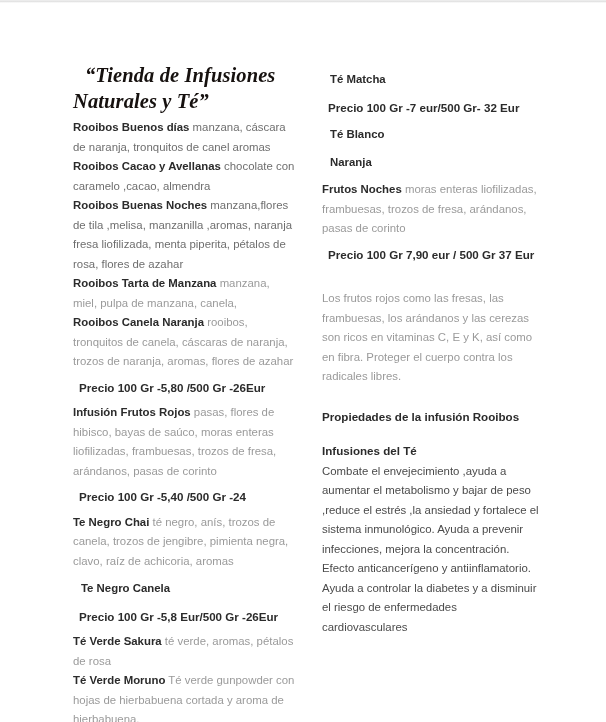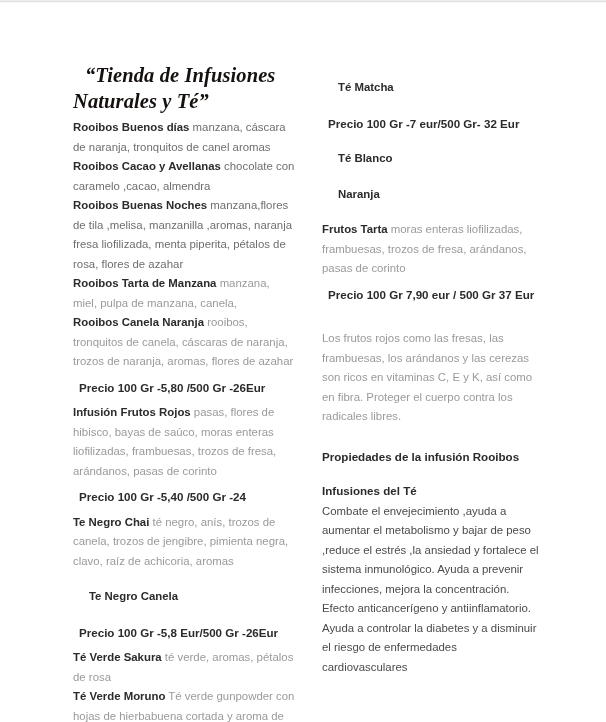--- a/index.html
+++ b/index.html
@@ -89,21 +89,21 @@
     color: #2b2b2b;
     font-size: 11.6px;
     line-height: 19.5px;
     margin: 6px;
   }
   .plain-bold {
     font-weight: bold;
     color: #2b2b2b;
     font-size: 11.4px;
     line-height: 19.5px;
-    margin: 16px;
+    margin: 8px;
   }
   .section {
     margin: 0;
   }
   .section-gap {
     height: 19px;
   }
   .section-gap-sm {
     height: 12px;
   }
@@ -176,21 +176,21 @@
     <div class="col col-right">
 
       <p class="plain-bold">Té Matcha</p>
 
       <p class="price">Precio 100 Gr -7 eur/500 Gr- 32 Eur</p>
 
       <p class="plain-bold">Té Blanco</p>
 
       <p class="plain-bold">Naranja</p>
 
-      <p class="entry"><span class="name">Frutos Tarta</span><span class="desc"> moras enteras liofilizadas, frambuesas, trozos de fresa, arándanos, pasas de corinto</span></p>
+      <p class="entry"><span class="name">Frutos Noches</span><span class="desc"> moras enteras liofilizadas, frambuesas, trozos de fresa, arándanos, pasas de corinto</span></p>
 
       <p class="price">Precio 100 Gr 7,90 eur  / 500 Gr 37 Eur</p>
 
       <div class="section-gap"></div>
 
       <div class="section">
         <p class="section-body">Los frutos rojos como las fresas, las frambuesas, los arándanos y las cerezas son ricos en vitaminas C, E y K, así como en fibra. Proteger el cuerpo contra los radicales libres.</p>
       </div>
 
       <div class="section-gap"></div>

